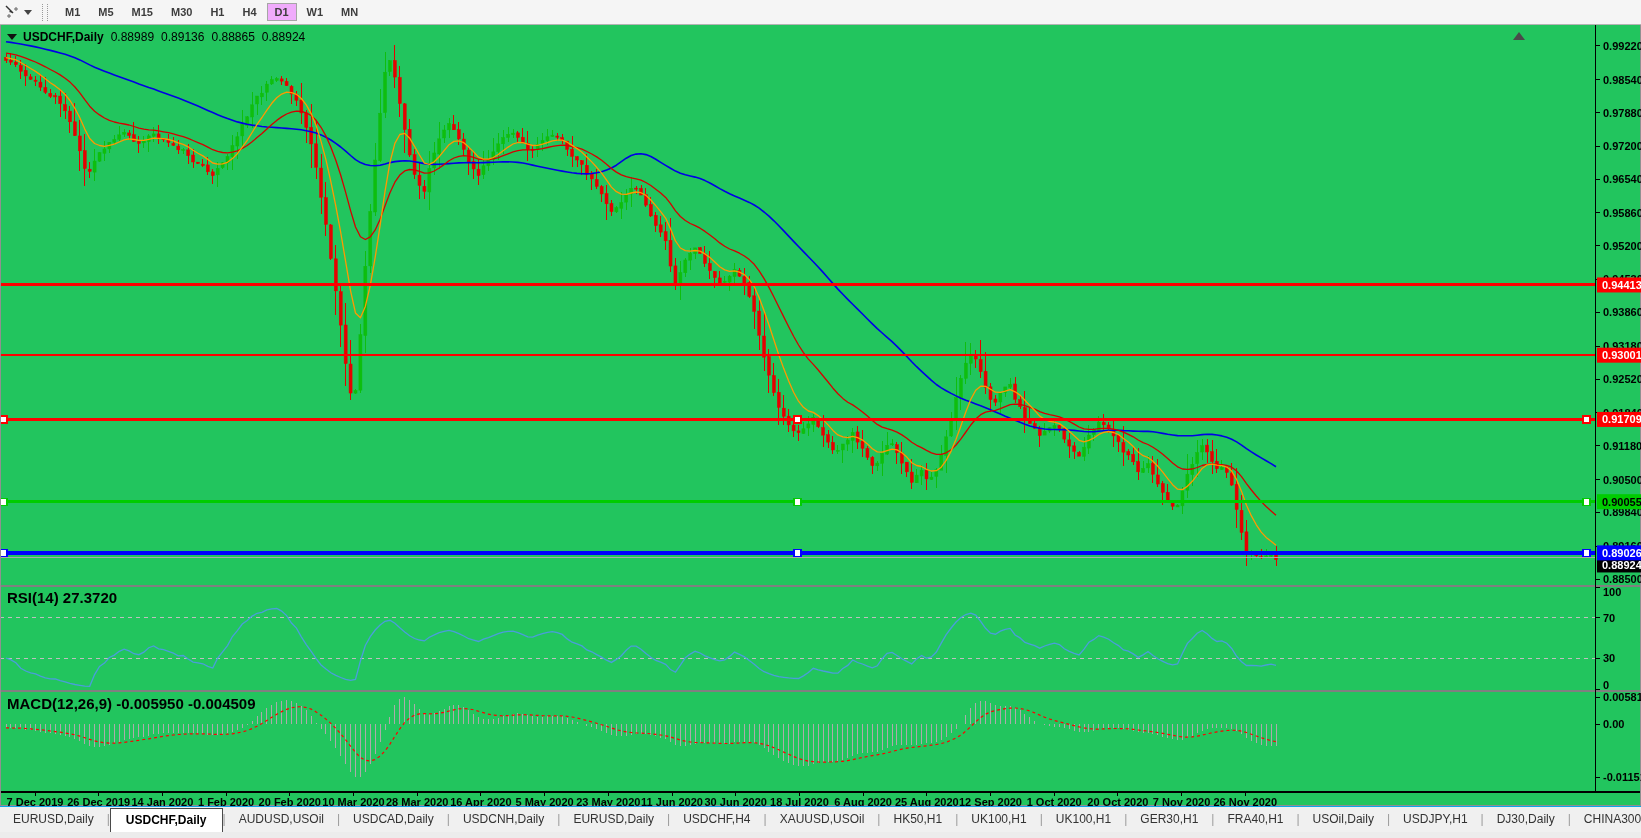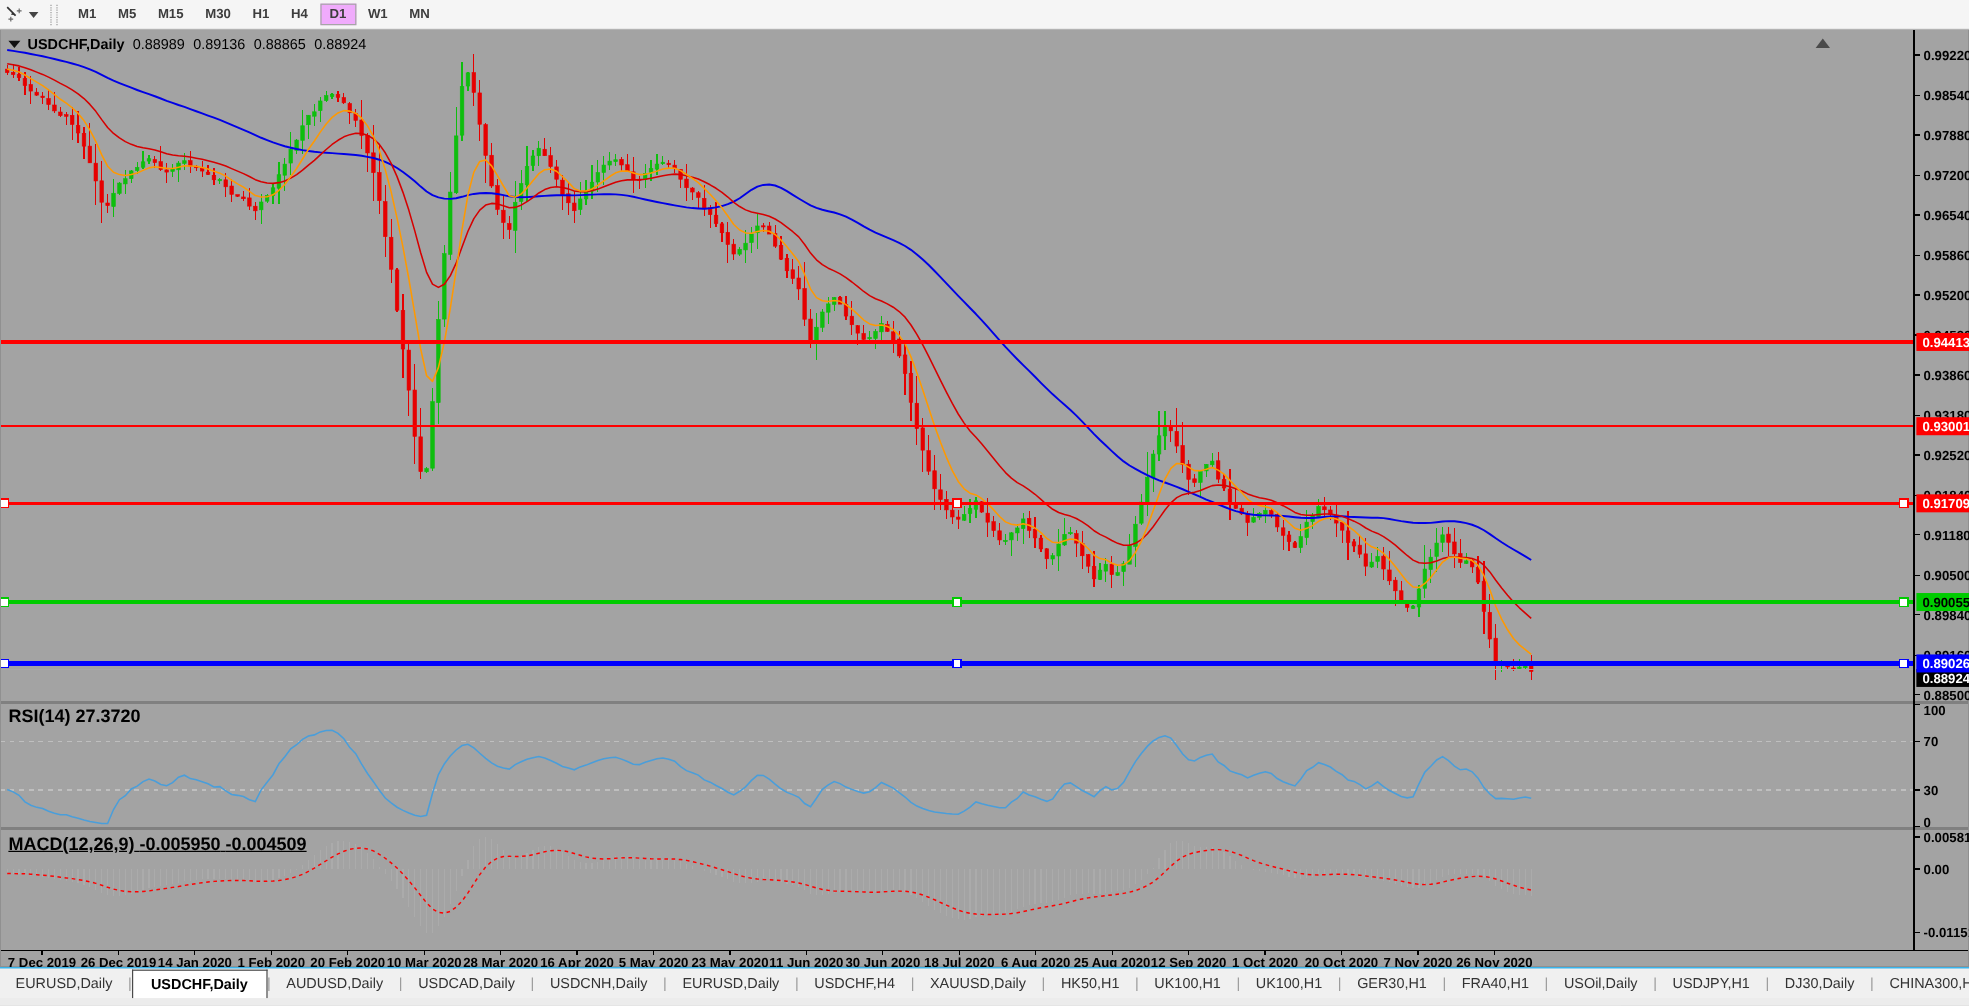--- a/index.html
+++ b/index.html
@@ -11,30 +11,30 @@
     border-bottom:1px solid #b3b3b3;display:flex;align-items:center;box-sizing:border-box;padding-left:2px;}
   #tool-icon{width:16px;height:16px;margin-left:2px;}
   #tool-caret{width:0;height:0;border-left:4px solid transparent;border-right:4px solid transparent;
     border-top:5px solid #444;margin:1px 6px 0 4px;}
   .grip{width:4px;height:17px;border-left:1px dotted #9a9a9a;border-right:1px dotted #9a9a9a;margin:0 8px 0 4px;}
   .tf{font-family:"Liberation Sans",sans-serif;font-size:11px;font-weight:700;color:#3d3d3d;
     background:transparent;border:1px solid transparent;padding:2px 7px;margin:0 1px;cursor:default;}
   .tf.active{background:#f0abfc;border:1px solid #a6a6a6;}
 
   
-  #chart-area{position:absolute;top:25px;left:0;width:1641px;height:781px;background:#a3a3a3;}
+  #chart-area{position:absolute;top:25px;left:0;width:1641px;height:781px;background:#22c55e;}
   #chart-area svg{position:absolute;top:0;left:0;}
   #chart-title{position:absolute;top:5px;left:7px;font-size:12px;font-weight:700;color:#000;
     display:flex;align-items:center;gap:4px;white-space:nowrap;}
   #title-caret{width:0;height:0;border-left:5px solid transparent;border-right:5px solid transparent;
     border-top:6px solid #111;margin-right:2px;}
   #chart-title .vals{font-weight:400;margin-left:3px;}
   .ind-label{position:absolute;left:7px;font-size:15px;font-weight:700;color:#000;white-space:nowrap;}
   #rsi-label{top:564px;}
-  #macd-label{top:670px;text-decoration:underline;}
+  #macd-label{top:670px;}
 
   
   #tabbar{position:absolute;top:806px;left:0;width:1641px;height:26px;background:#f0f0f0;
     border-top:1px solid #0ea5e9;display:flex;align-items:stretch;box-sizing:border-box;overflow:hidden;}
   #tabbar .pad{width:14px;}
   .tab{font-size:12px;color:#333;padding:5px 13px 0 13px;white-space:nowrap;cursor:default;}
   .tab.active{background:#ffffff;border:1px solid #4a4a4a;border-bottom:none;font-weight:700;color:#000;
     padding:4px 15px 0 15px;margin-top:1px;}
   .tabsep{color:#9a9a9a;padding-top:5px;font-size:12px;}
   #statusstrip{position:absolute;top:832px;left:0;width:1641px;height:6px;background:#ececec;}
@@ -1034,31 +1034,31 @@
     </div>
   </div>
 
   <div id="tabbar">
     <div class="pad"></div>
 
     <div class="tab">EURUSD,Daily</div>
       <span class="tabsep">|</span>
       <div class="tab active">USDCHF,Daily</div>
       <span class="tabsep">|</span>
-      <div class="tab">AUDUSD,Daily</div>
+      <div class="tab">AUDUSD,USOil</div>
       <span class="tabsep">|</span>
       <div class="tab">USDCAD,Daily</div>
       <span class="tabsep">|</span>
       <div class="tab">USDCNH,Daily</div>
       <span class="tabsep">|</span>
       <div class="tab">EURUSD,Daily</div>
       <span class="tabsep">|</span>
       <div class="tab">USDCHF,H4</div>
       <span class="tabsep">|</span>
-      <div class="tab">XAUUSD,Daily</div>
+      <div class="tab">XAUUSD,USOil</div>
       <span class="tabsep">|</span>
       <div class="tab">HK50,H1</div>
       <span class="tabsep">|</span>
       <div class="tab">UK100,H1</div>
       <span class="tabsep">|</span>
       <div class="tab">UK100,H1</div>
       <span class="tabsep">|</span>
       <div class="tab">GER30,H1</div>
       <span class="tabsep">|</span>
       <div class="tab">FRA40,H1</div>

